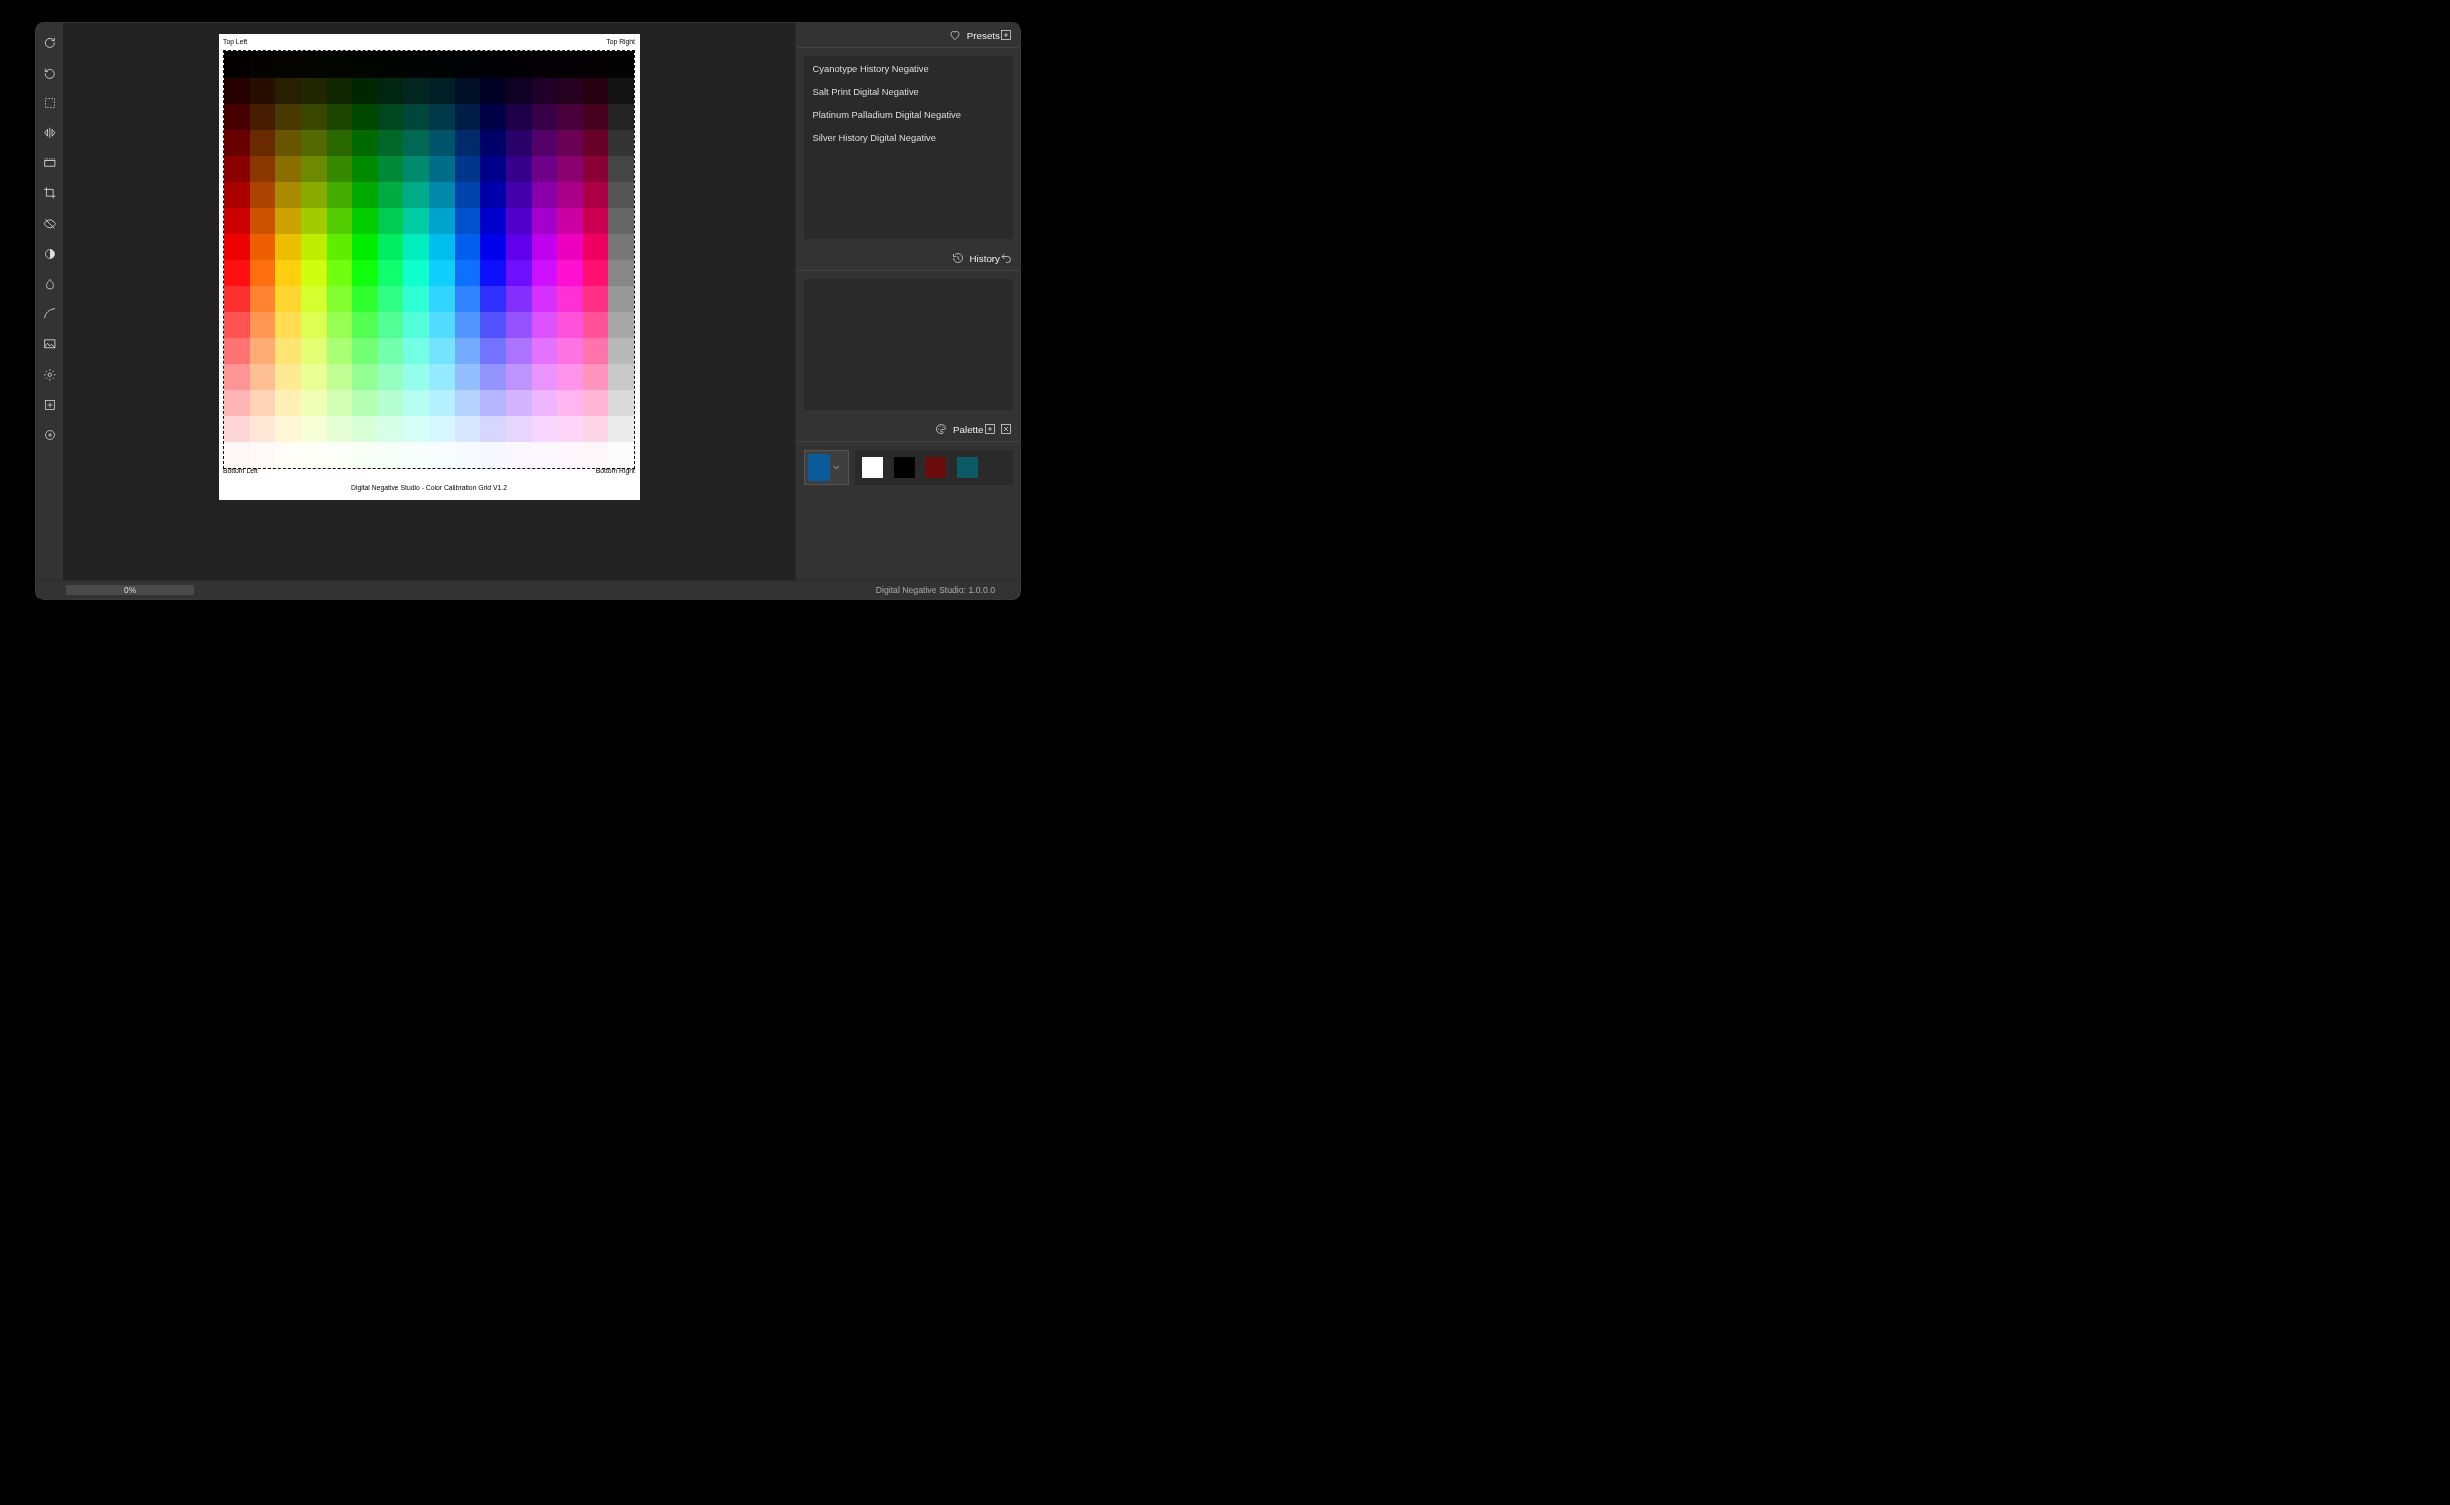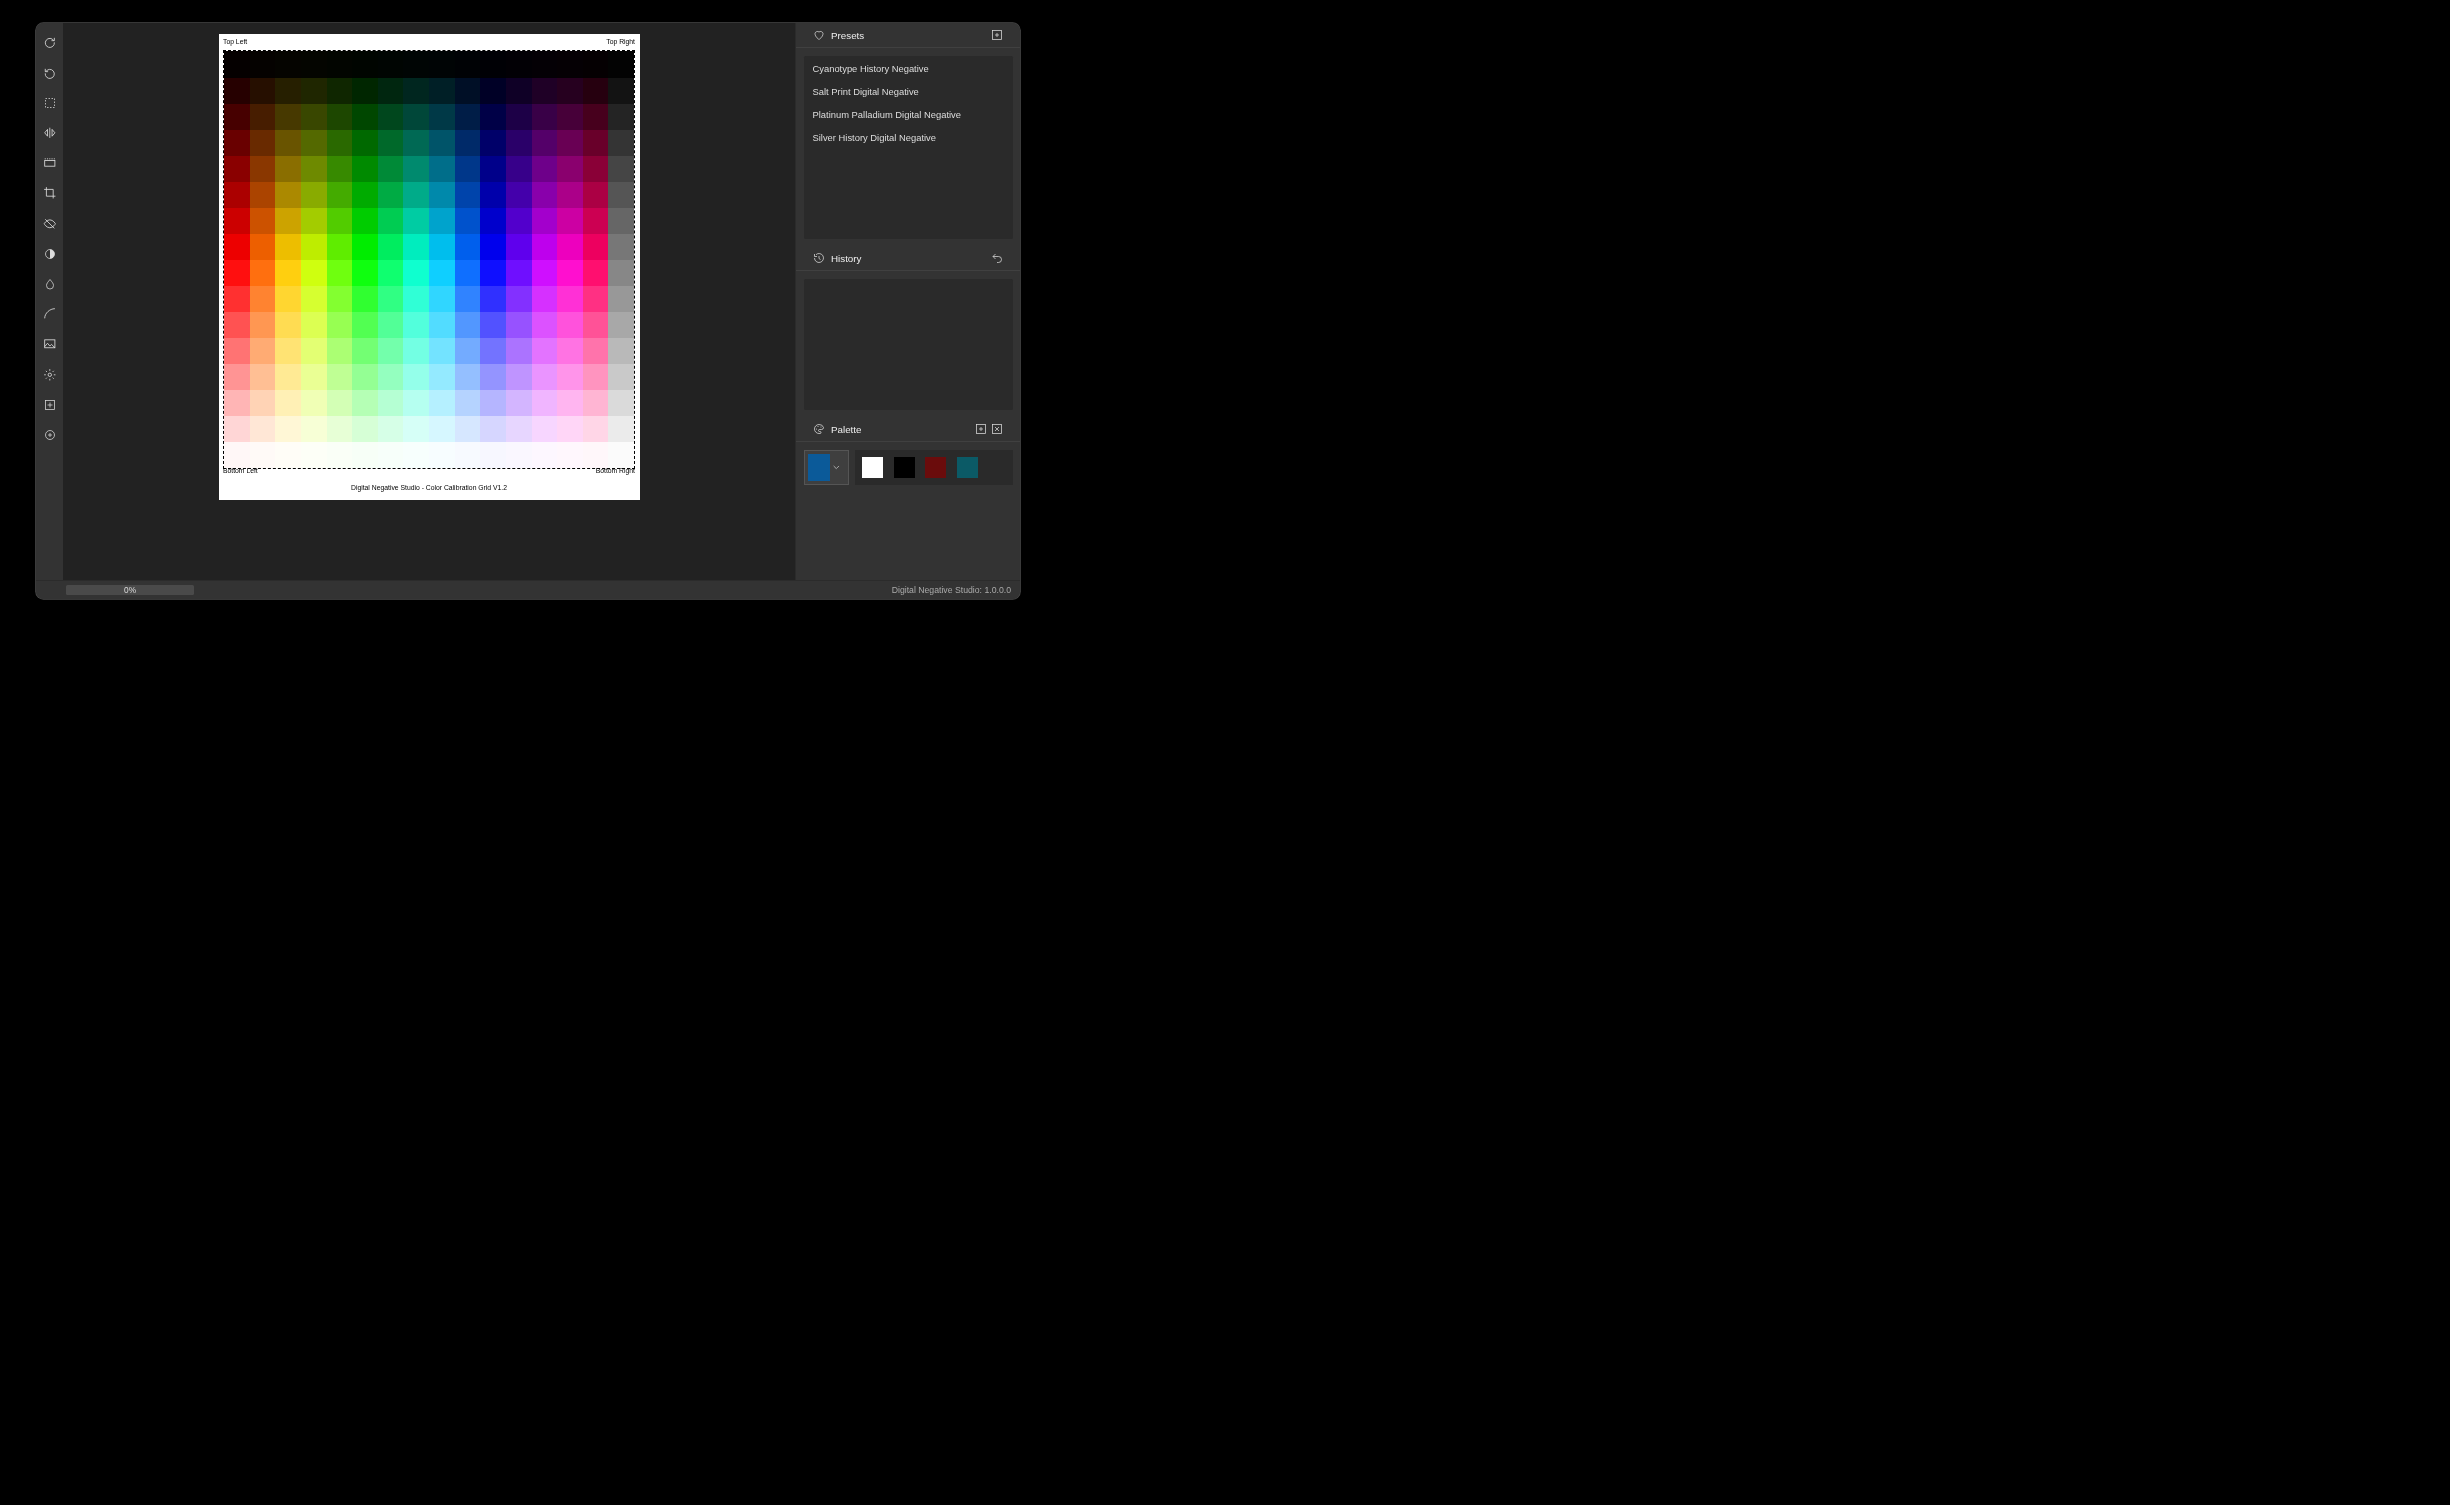--- a/index.html
+++ b/index.html
@@ -108,22 +108,22 @@
   .cell { width:100%; height:100%; }
 
   .sidebar {
     width: 225px;
     background: #333333;
     display:flex; flex-direction:column;
     color:#eee;
     border-left:0.8px solid #2b2b2b;
   }
   .panel-header {
-    display:flex; align-items:center; justify-content:space-between;
-    padding: 6px 17px;
+    display:flex; align-items:center; justify-content:flex-end;
+    padding: 6px 8px;
     font-size:9.8px; font-weight:500;
     border-bottom:0.8px solid #404040;
   }
   .panel-header .left { display:flex; align-items:center; gap:6px; }
   .panel-header .actions { display:flex; gap:4.5px; }
   .panel-body {
     padding:7.5px;
   }
   .preset-list {
     background:#2a2a2a;
@@ -179,21 +179,21 @@
   }
   .progress {
     width:128px; height:10.6px;
     background:#4a4a4a;
     border-radius:1.5px;
     display:flex; align-items:center; justify-content:center;
     margin-left:22.6px;
     color:#ddd; font-size:8.3px;
   }
   .status-right {
-    position:absolute; right:9px;
+    position:absolute; right:25px;
   }
 
   svg { display:block; }
   .ico { stroke:#ddd; stroke-width:1.5; fill:none; }
   .small-btn { cursor:default; color:#ddd; }
 </style>
 </head>
 <body>
 
 <div class="window">

